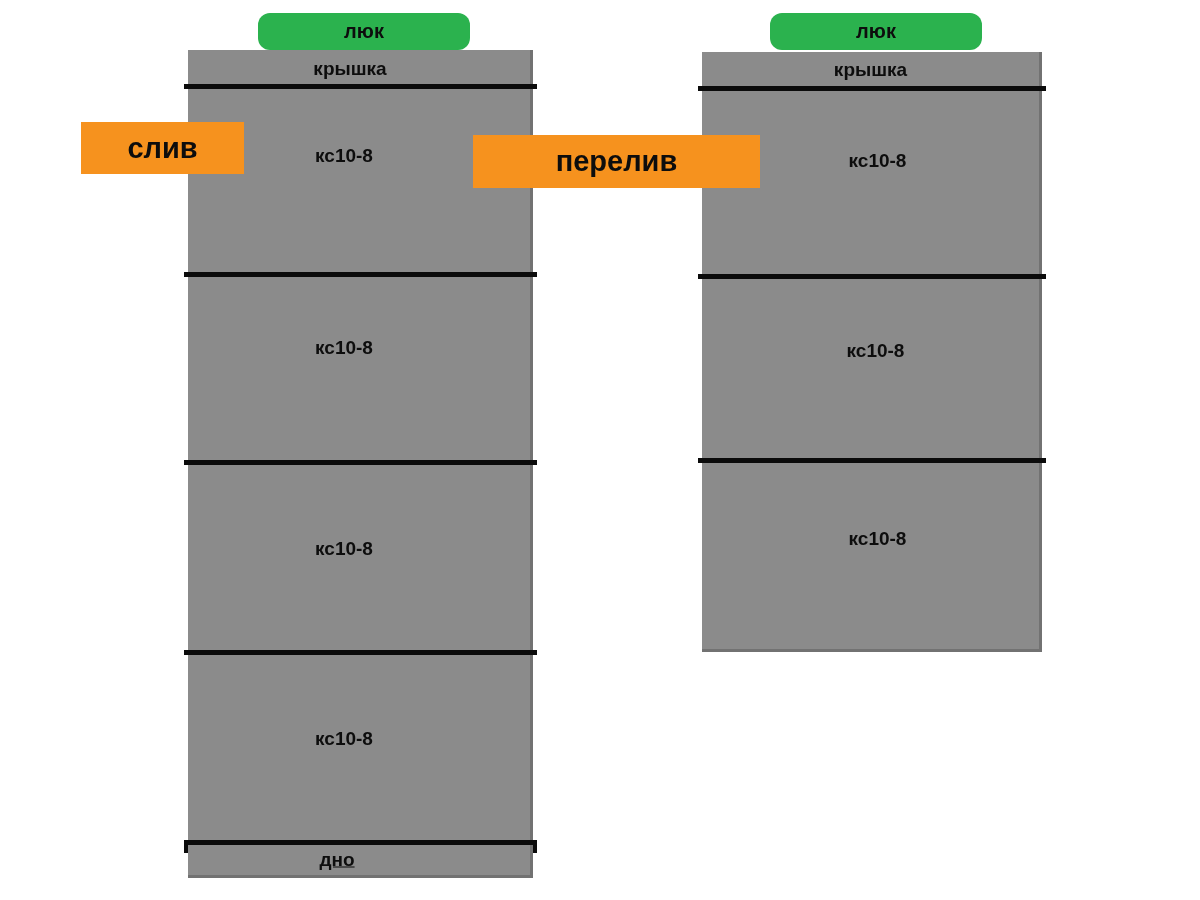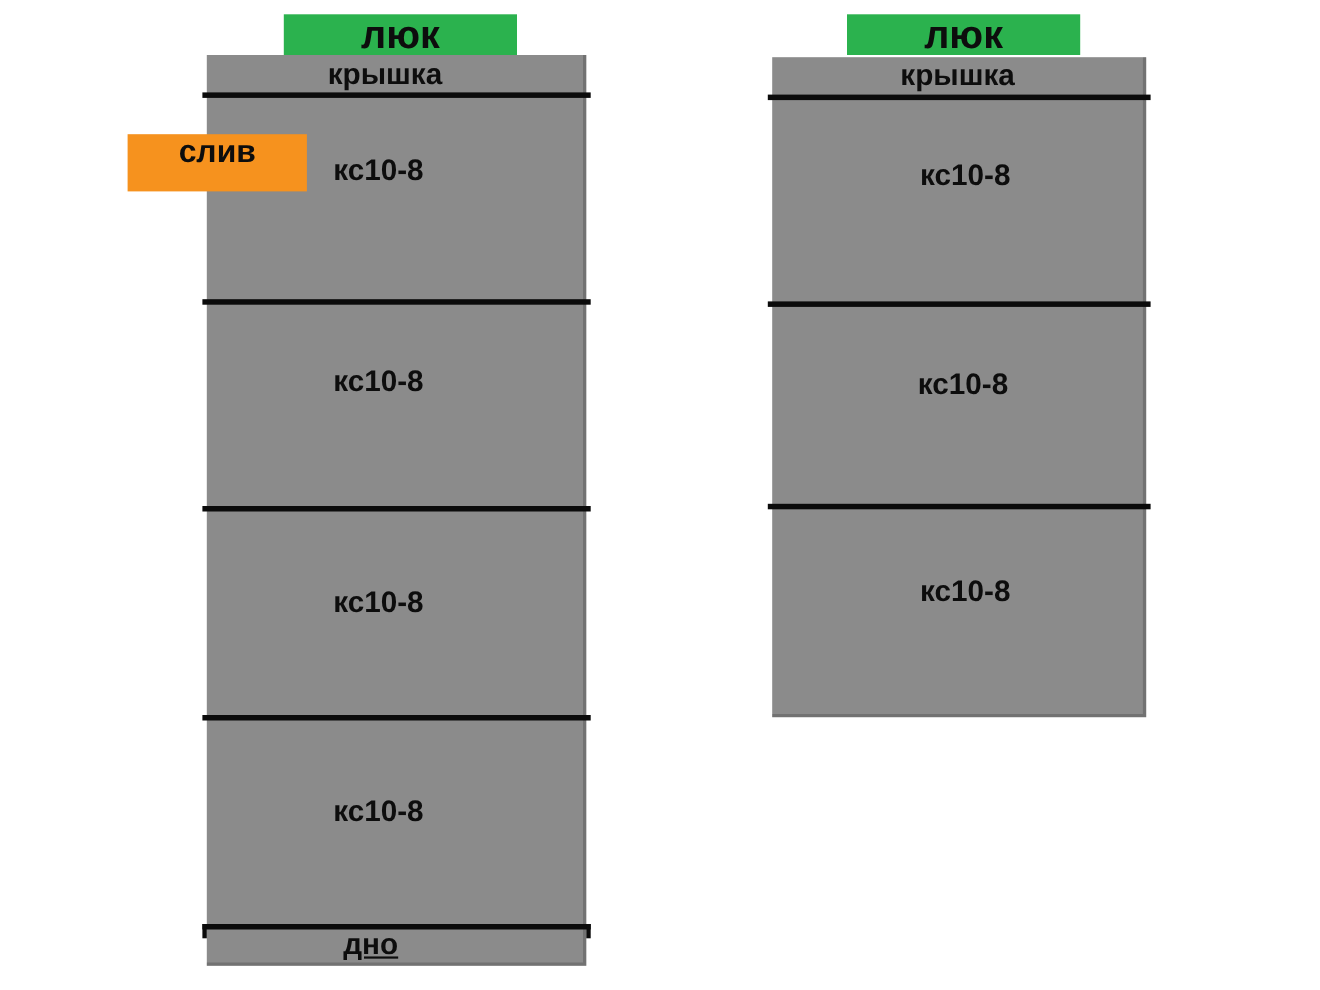--- a/index.html
+++ b/index.html
@@ -14,22 +14,23 @@
     font-family: "Liberation Sans", sans-serif;
     overflow: hidden;
   }
   .hatch {
     position: absolute;
     background: var(--hatch-green, #2bb24e);
     display: flex;
     align-items: center;
     justify-content: center;
     font-weight: bold;
-    font-size: 36px;
+    font-size: 20px;
     color: var(--text-black, #0d0d0d);
+    border-radius: 12px;
   }
   .body {
     position: absolute;
     background: var(--concrete-gray, #8b8b8b);
     box-sizing: border-box;
     border-right: 3px solid rgba(0,0,0,0.18);
     border-bottom: 3px solid rgba(0,0,0,0.18);
   }
   .jline {
     position: absolute;
@@ -47,34 +48,33 @@
     height: 13px;
     background: inherit;
   }
   .jline.ticks::before { left: 0; }
   .jline.ticks::after  { right: 0; }
   .lbl {
     position: absolute;
     transform: translate(-50%, -50%);
     white-space: nowrap;
     font-weight: bold;
-    font-size: 27px;
+    font-size: 19px;
     color: var(--text-black, #0d0d0d);
     line-height: 1;
   }
   .badge {
     position: absolute;
     background: var(--pipe-orange, #f6921e);
     display: flex;
-    align-items: flex-start;
+    align-items: center;
     justify-content: center;
     font-weight: bold;
     font-size: 29px;
     color: var(--text-black, #0d0d0d);
-    margin-left: 35px;
   }
 
   
   .hatch-left  { left: 258px; top: 13px; width: 212px; height: 37px; }
   .body-left   { left: 188px; top: 50px; width: 345px; height: 828px; }
   .body-left .lid      { left: calc(50% - 9px);  top: 18px; }
   .body-left .line-1   { top: 34px; }
   .body-left .ring-0   { left: calc(50% - 15px); top: 105px; }
   .body-left .line-2   { top: 222px; }
   .body-left .ring-1   { left: calc(50% - 15px); top: 297px; }
@@ -134,14 +134,17 @@
     <div class="jline line-2"></div>
     <div class="lbl ring-1">кс10-8</div>
     <div class="jline line-3"></div>
     <div class="lbl ring-2">кс10-8</div>
   </div>
 
   <div class="badge badge-drain">
     <span>слив</span>
   </div>
 
+  <div class="badge badge-overflow">
+    <span>перелив</span>
+  </div>
 
 </div>
 
 </body></html>

